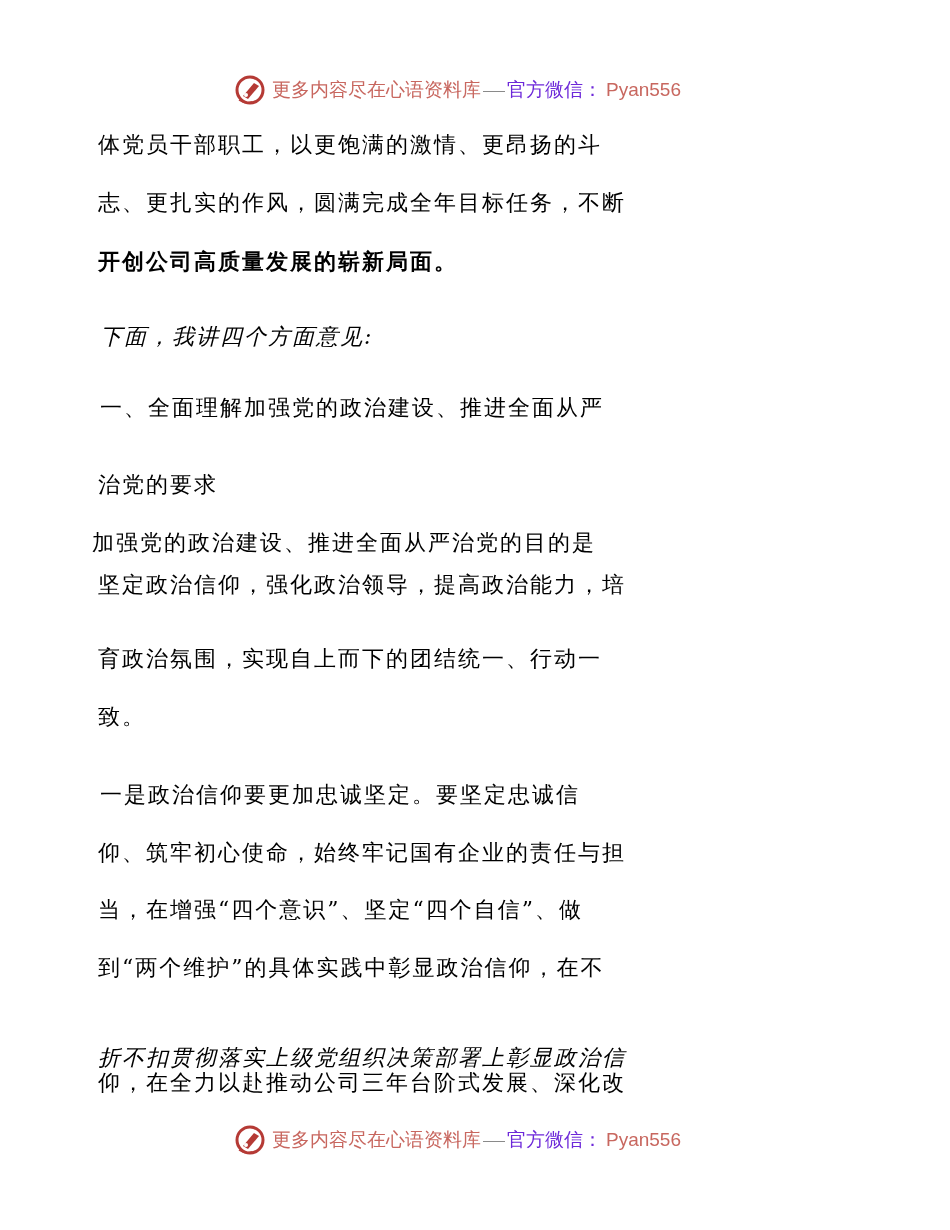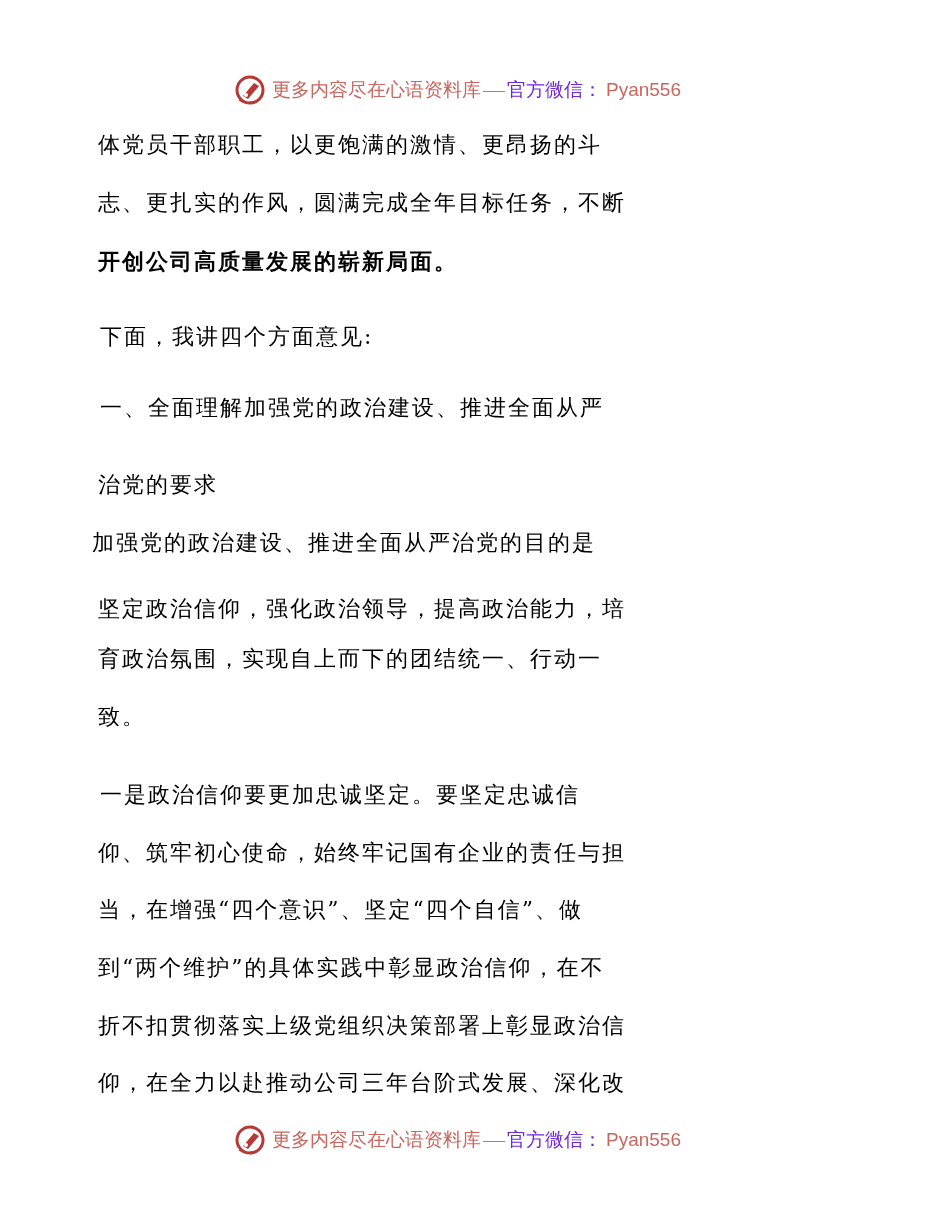--- a/index.html
+++ b/index.html
@@ -86,32 +86,32 @@
   <span class="red">更多内容尽在心语资料库</span>
   <span class="dash"></span>
   <span class="grey">官方微信：</span>
   <span class="pyan">Pyan556</span>
 </div>
 
 <div>
   <div class="line" style="top:125px;">体党员干部职工，以更饱满的激情、更昂扬的斗</div>
   <div class="line" style="top:183px;">志、更扎实的作风，圆满完成全年目标任务，不断</div>
   <div class="line" style="top:241px;font-weight:bold;">开创公司高质量发展的崭新局面。</div>
-  <div class="line" style="top:317px; left:100px;"> 下面，我讲四个方面意见:</div>
+  <div class="line" style="top:317px; left:100px;font-style:italic;"> 下面，我讲四个方面意见:</div>
   <div class="line" style="top:388px; left:100px;">  一、全面理解加强党的政治建设、推进全面从严</div>
   <div class="line" style="top:467px;font-family:Liberation Mono, monospace;">治党的要求</div>
   <div class="line" style="top:523px; left:92px;text-align:center;"> 加强党的政治建设、推进全面从严治党的目的是</div>
-  <div class="line" style="top:589px;">坚定政治信仰，强化政治领导，提高政治能力，培</div>
+  <div class="line" style="top:565px;">坚定政治信仰，强化政治领导，提高政治能力，培</div>
   <div class="line" style="top:639px;">育政治氛围，实现自上而下的团结统一、行动一</div>
   <div class="line" style="top:697px;">致。</div>
   <div class="line" style="top:775px; left:100px;"> 一是政治信仰要更加忠诚坚定。要坚定忠诚信</div>
   <div class="line" style="top:833px;">仰、筑牢初心使命，始终牢记国有企业的责任与担</div>
   <div class="line" style="top:890px;">当，在增强“四个意识”、坚定“四个自信”、做</div>
   <div class="line" style="top:948px;">到“两个维护”的具体实践中彰显政治信仰，在不</div>
-  <div class="line" style="top:1006px;">折不扣贯彻落实上级党组织决策部署上彰显政治信</div>
+  <div class="line" style="top:1038px;font-style:italic;">折不扣贯彻落实上级党组织决策部署上彰显政治信</div>
   <div class="line" style="top:1063px;">仰，在全力以赴推动公司三年台阶式发展、深化改</div>
 </div>
 
 <div class="banner bottom">
   <svg class="logo" viewBox="0 0 32 32">
     <circle cx="16" cy="16" r="13" fill="none" stroke="#b53a35" stroke-width="3"></circle>
     <path d="M9 22 L20 9 L25 12 L14 25 Z" fill="#b53a35"></path>
     <circle cx="12" cy="21" r="2" fill="#fff"></circle>
     <path d="M5 26 Q10 30 18 28" fill="none" stroke="#b53a35" stroke-width="1.5"></path>
   </svg>

